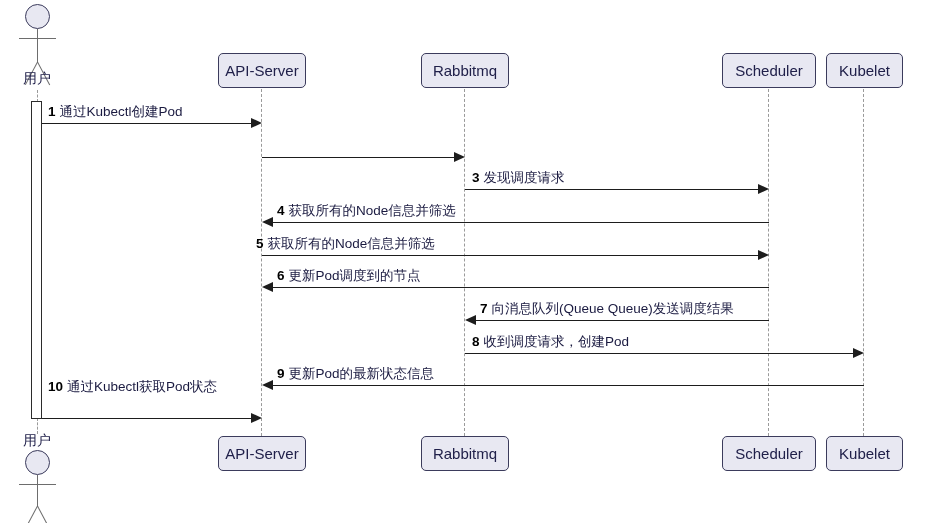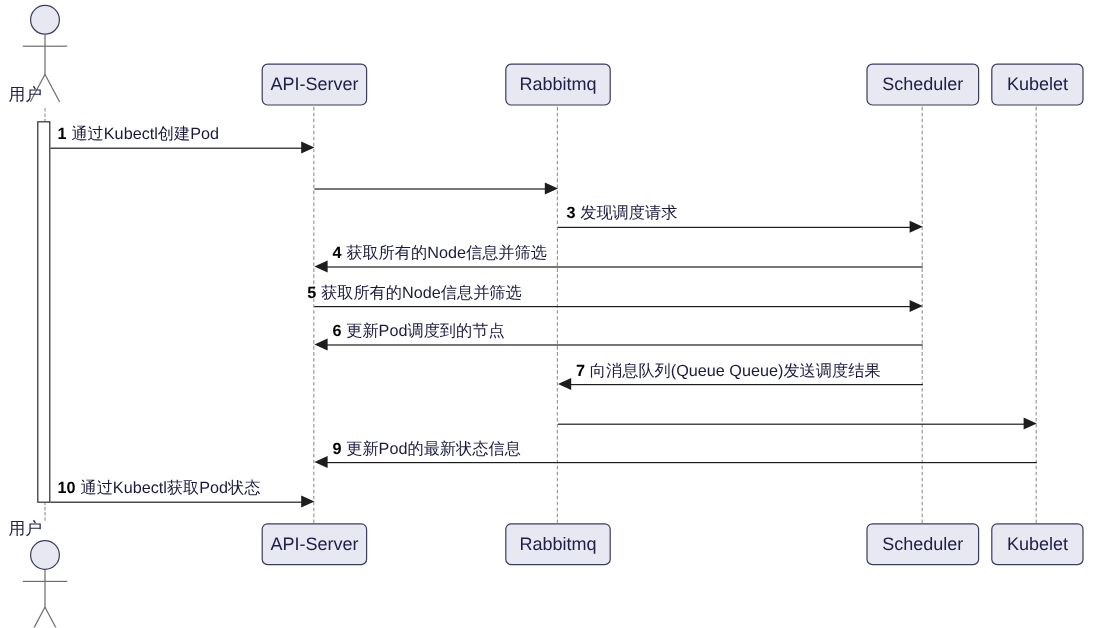--- a/index.html
+++ b/index.html
@@ -15,20 +15,21 @@
   .actor{position:absolute;}
   .actor .head{
     position:absolute;width:25px;height:25px;border-radius:50%;
     background:#e8e8f2;border:1.3px solid #3b3b5c;box-sizing:border-box;
   }
   .actor .spine{position:absolute;width:1.4px;background:#6d6d6d;}
   .actor .arms{position:absolute;height:1.4px;background:#6d6d6d;}
   .actor .leg{position:absolute;width:1.4px;height:26px;background:#6d6d6d;transform-origin:top center;}
   .actor .label{
     position:absolute;font-size:14px;color:#20204a;white-space:nowrap;
+    text-align:center;
   }
 
   
   .pbox{
     position:absolute;
     background:#e8e8f2;
     border:1.3px solid #3b3b5c;
     border-radius:5px;
     box-sizing:border-box;
     display:flex;align-items:center;justify-content:center;
@@ -158,26 +159,29 @@
   </div>
 
   <div class="msg" style="left:474px;top:320px;width:295px;"></div>
   <div class="arrowhead left" style="left:465px;top:315px;"></div>
   <div class="msglabel" style="left:480px;top:301px;">
     <span class="num">7</span><span>向消息队列(Queue Queue)发送调度结果</span>
   </div>
 
   <div class="msg" style="left:465px;top:353px;width:394px;"></div>
   <div class="arrowhead right" style="left:853px;top:348px;"></div>
+  <div class="msglabel" style="left:472px;top:334px;">
+    <span class="num">8</span><span>收到调度请求，创建Pod</span>
+  </div>
 
   <div class="msg" style="left:271px;top:385px;width:593px;"></div>
   <div class="arrowhead left" style="left:262px;top:380px;"></div>
   <div class="msglabel" style="left:277px;top:366px;">
     <span class="num">9</span><span>更新Pod的最新状态信息</span>
   </div>
 
   <div class="msg" style="left:42px;top:418px;width:214px;"></div>
   <div class="arrowhead right" style="left:251px;top:413px;"></div>
-  <div class="msglabel" style="left:48px;top:399px;text-align:right;">
+  <div class="msglabel" style="left:48px;top:379px;text-align:right;">
     <span class="num">10</span><span>通过Kubectl获取Pod状态</span>
   </div>
 
 </div>
 
 </body></html>

